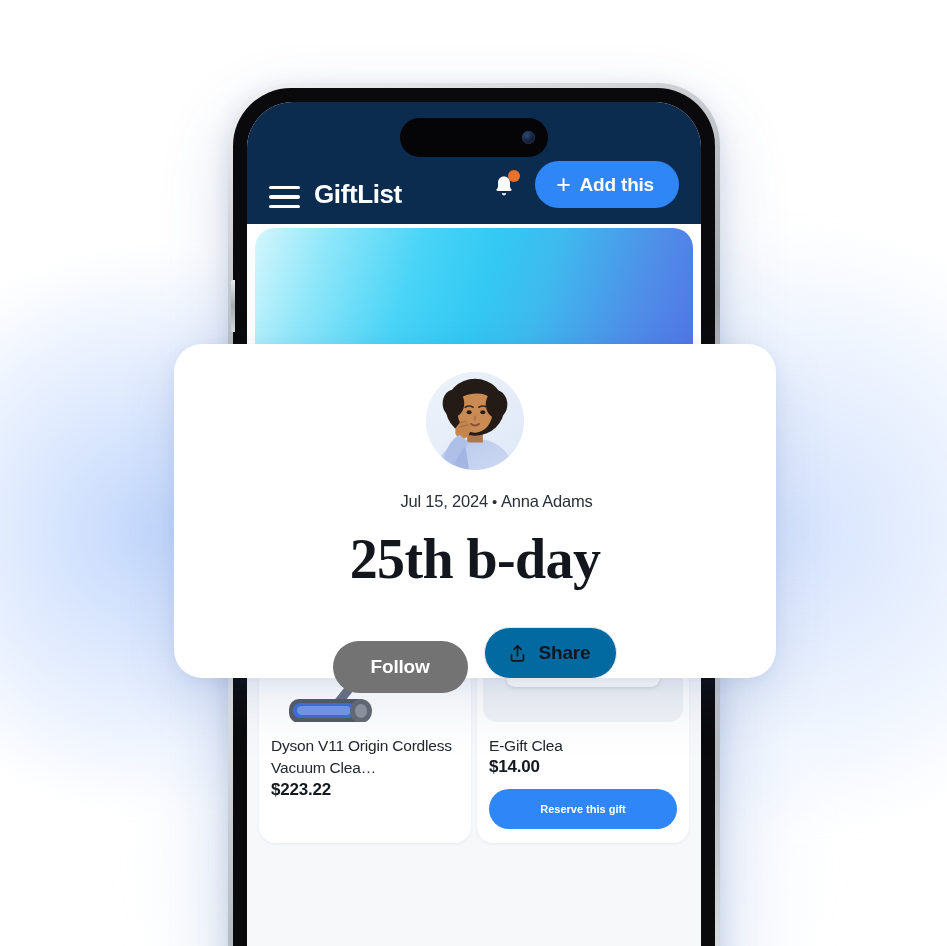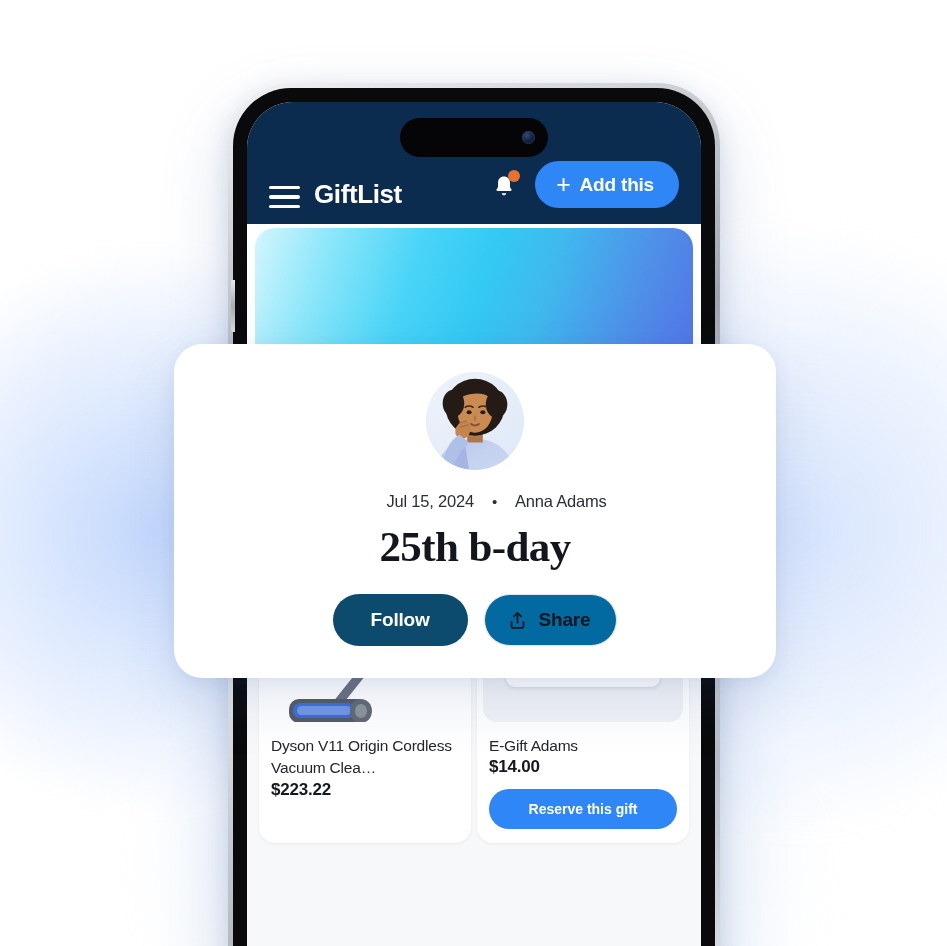--- a/index.html
+++ b/index.html
@@ -282,21 +282,21 @@
   }
   .reserve-btn {
     margin-top: 12px;
     width: 100%;
     height: 40px;
     background: #2f86f6;
     color: #fff;
     border: none;
     border-radius: 20px;
     font-family: inherit;
-    font-size: 14px;
+    font-size: 11px;
     font-weight: 700;
     cursor: pointer;
   }
 
   
   #overlay-card {
     position: absolute;
     left: 174px;
     top: 344px;
     width: 602px;
@@ -318,52 +318,53 @@
     background: #e7edf7;
     flex: none;
   }
   #meta-row {
     margin-top: 22px;
     font-size: 16.5px;
     color: #2a2f38;
     letter-spacing: -.2px;
     display: flex;
     align-items: center;
-    gap: 18px;
+    gap: 4px;
     margin-left: 43px;
   }
   #meta-row .dot { font-size: 15px; color: #2a2f38; }
   #event-title {
-    margin-top: 14px;
+    margin-top: 20px;
     font-family: "Liberation Serif", serif;
-    font-size: 43px;
+    font-size: 56px;
     font-weight: 700;
     color: #13171d;
     letter-spacing: -.6px;
     line-height: 1;
     text-align: center;
   }
   #card-actions {
     margin-top: 26px;
     display: flex;
     gap: 16px;
     align-items: center;
   }
   #follow-btn {
-    background: #0c4a6e;
+    background: #737373;
     color: #fff;
     border: none;
     border-radius: 26px;
     height: 52px;
     padding: 0 38px;
     font-family: inherit;
     font-size: 19px;
     font-weight: 700;
     letter-spacing: -.2px;
     cursor: pointer;
+    margin-top: 28px;
   }
   #share-btn {
     background: #0369a1;
     color: #13171d;
     border: 1.6px solid #e3e5e9;
     border-radius: 26px;
     height: 52px;
     padding: 0 26px 0 22px;
     font-family: inherit;
     font-size: 19px;
@@ -474,21 +475,21 @@
                   <div class="gc-stripe" style="height:20px"></div>
                   <div class="gc-gap" style="height:13px"></div>
                   <div class="gc-brand" style="height:20px">
                     <span>SEPHORA</span>
                   </div>
                   <div class="gc-gap" style="height:13px"></div>
                   <div class="gc-stripe" style="height:20px"></div>
                 </div>
               </div>
               <div class="product-body">
-                <div class="product-title">E-Gift Adams</div>
+                <div class="product-title">E-Gift Clea</div>
                 <div class="product-price">$14.00</div>
                 <button class="reserve-btn">Reserve this gift</button>
               </div>
             </div>
 
           </div>
         </div>
 
       </div>
     </div>

